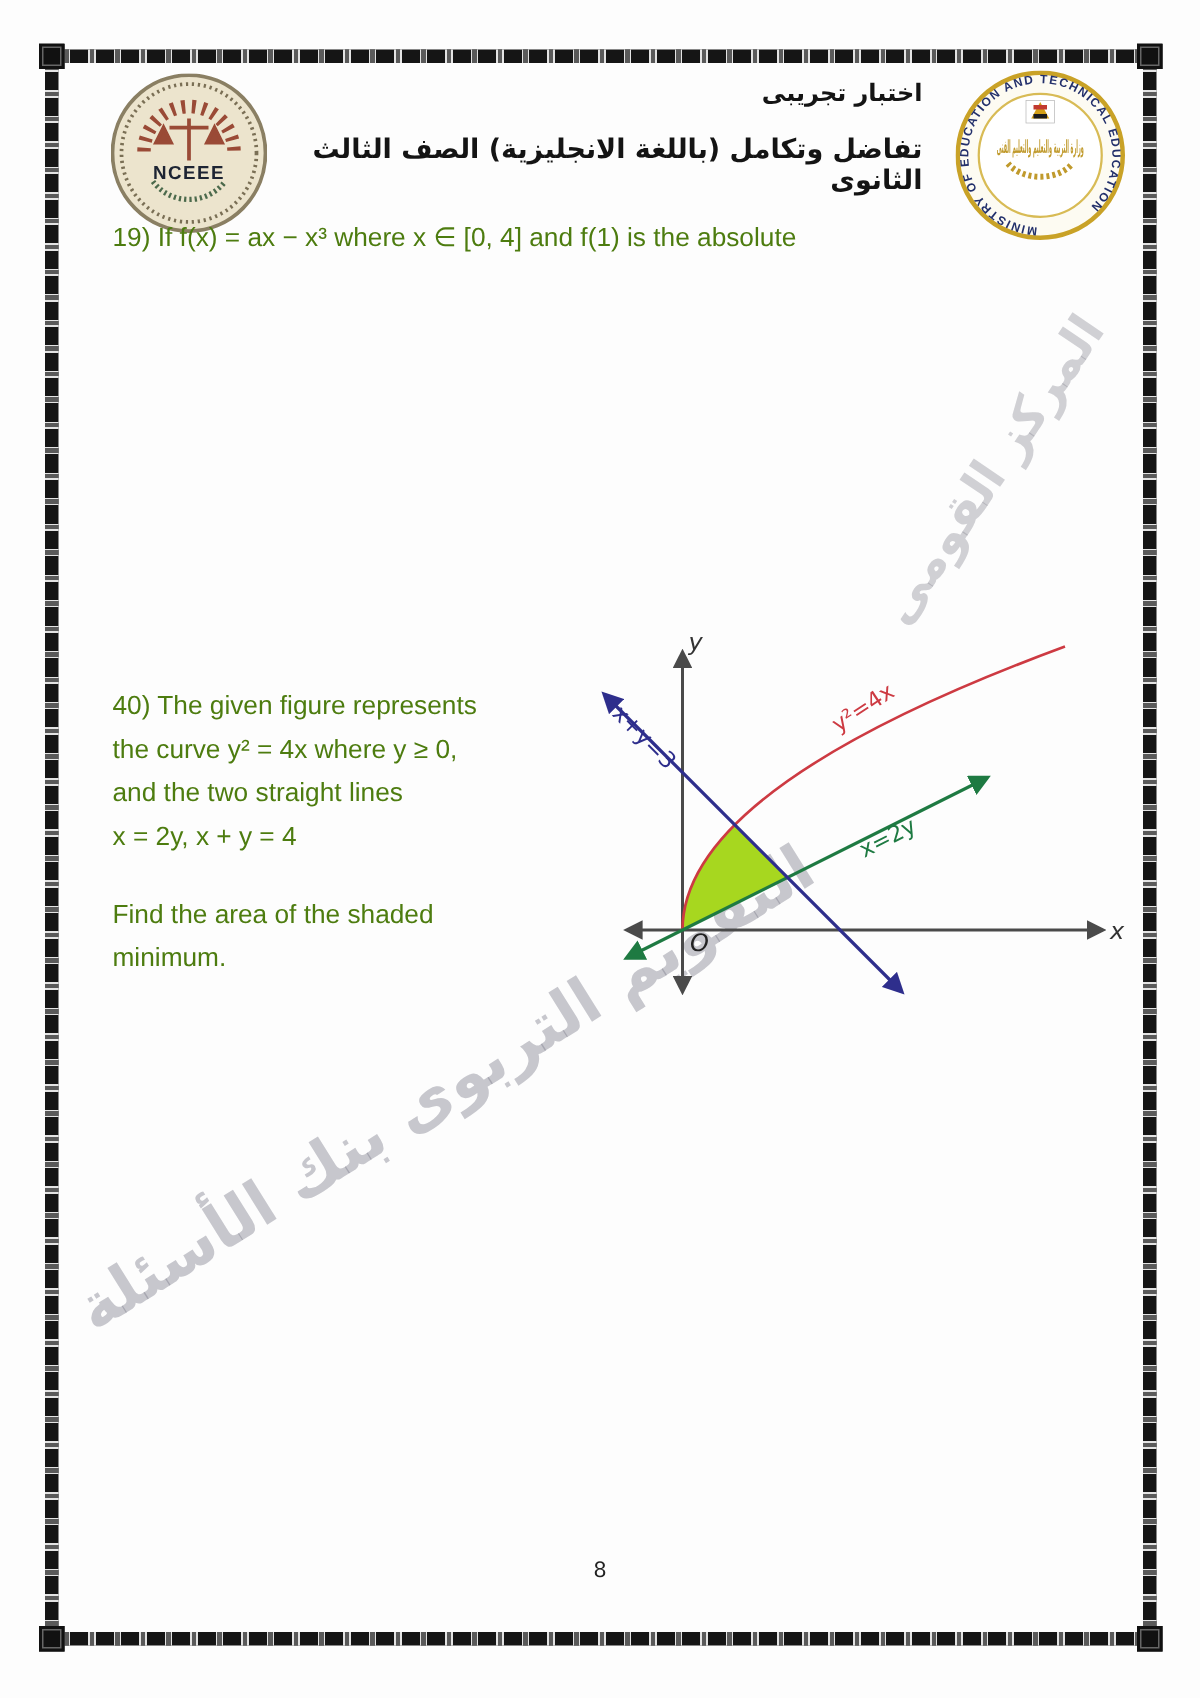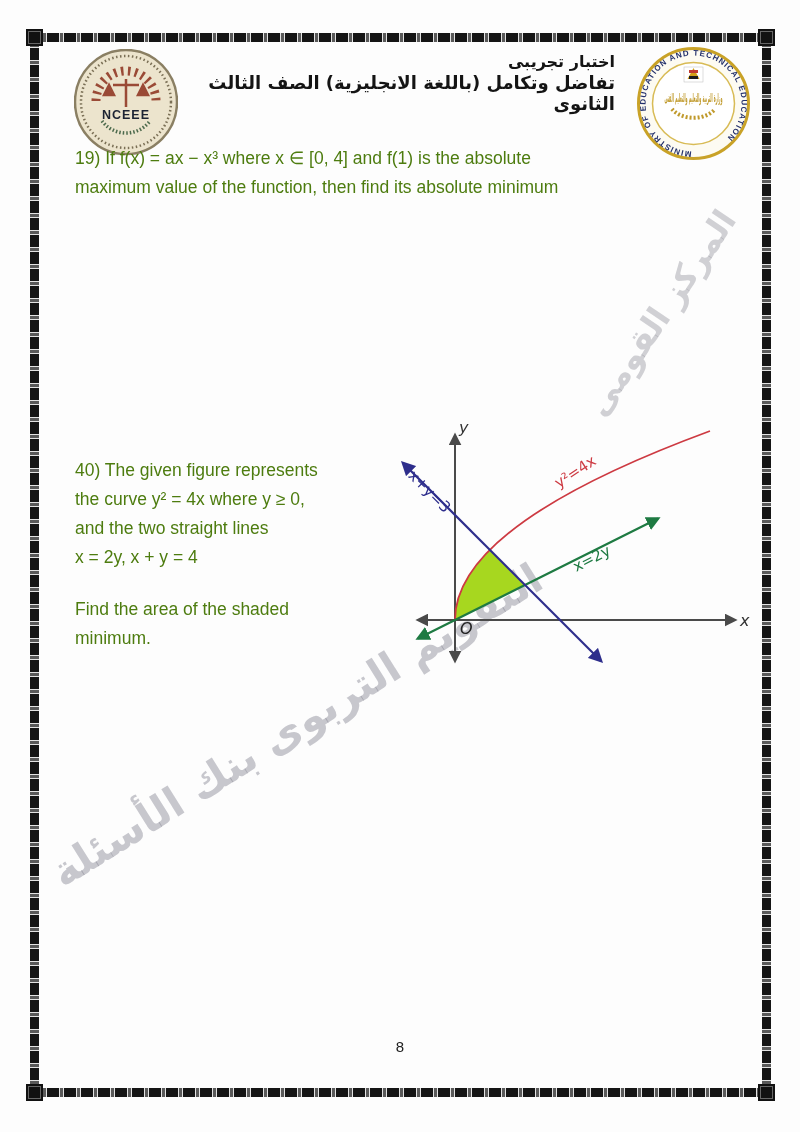--- a/index.html
+++ b/index.html
@@ -18,21 +18,21 @@
   .strip.v{width:9px;
     background-image:repeating-linear-gradient(0deg,
       rgba(0,0,0,0) 0 12px, rgba(250,250,250,.9) 12px 13px,
       #5a5a5a 13px 16px, rgba(250,250,250,.9) 16px 17px);}
   .corner{position:absolute;width:17px;height:17px;background:#111;
     box-shadow:inset 0 0 0 2px #111, inset 0 0 0 3px #666;}
 
   
   .header-titles{left:195px;top:52px;width:420px;text-align:right;}
   .title1{font-family:"DejaVu Sans",sans-serif;font-weight:bold;font-size:16px;color:#141414;}
-  .title2{font-family:"DejaVu Sans",sans-serif;font-weight:bold;font-size:18px;color:#141414;margin-top:1px;}
+  .title2{font-family:"DejaVu Sans",sans-serif;font-weight:bold;font-size:18px;color:#141414;margin-top:18px;}
 
   .logo-left{left:74px;top:49px;width:104px;height:107px;}
   .logo-right{left:637px;top:47px;width:113px;height:113px;}
 
   
   .qtext{font-size:17.5px;line-height:29px;color:#4d7c0f;}
   .q19{left:75px;top:144px;width:640px;}
   .q20{left:75px;top:456px;width:335px;}
   .q20 .task{margin-top:23px;}
 
@@ -106,21 +106,20 @@
       <rect x="52" y="23" width="9" height="3" fill="#c23a2f"></rect>
       <rect x="52" y="29" width="9" height="3" fill="#1c1c1c"></rect>
     </g>
     <text x="56.5" y="55" text-anchor="middle" font-size="12" font-weight="bold" fill="#c09a2c" font-family="DejaVu Sans" textLength="58" lengthAdjust="spacingAndGlyphs">وزارة التربية والتعليم والتعليم الفنى</text>
     <path d="M 35,62 A 25,18 0 0 0 78,62" fill="none" stroke="#c09a2c" stroke-width="4" stroke-dasharray="2,2"></path>
   </svg>
 </div>
 
 <div class="abs qtext q19">
   <div>19) If f(x) = ax − x³ where x ∈ [0, 4] and f(1) is the absolute</div>
-  <div>maximum value of the function, then find its absolute minimum</div>
 </div>
 
 <div class="abs qtext q20">
   <div>40) The given figure represents</div>
   <div>the curve y² = 4x where y ≥ 0,</div>
   <div>and the two straight lines</div>
   <div>x = 2y, x + y = 4</div>
   <div class="task">
     <div>Find the area of the shaded</div>
     <div>minimum.</div>

